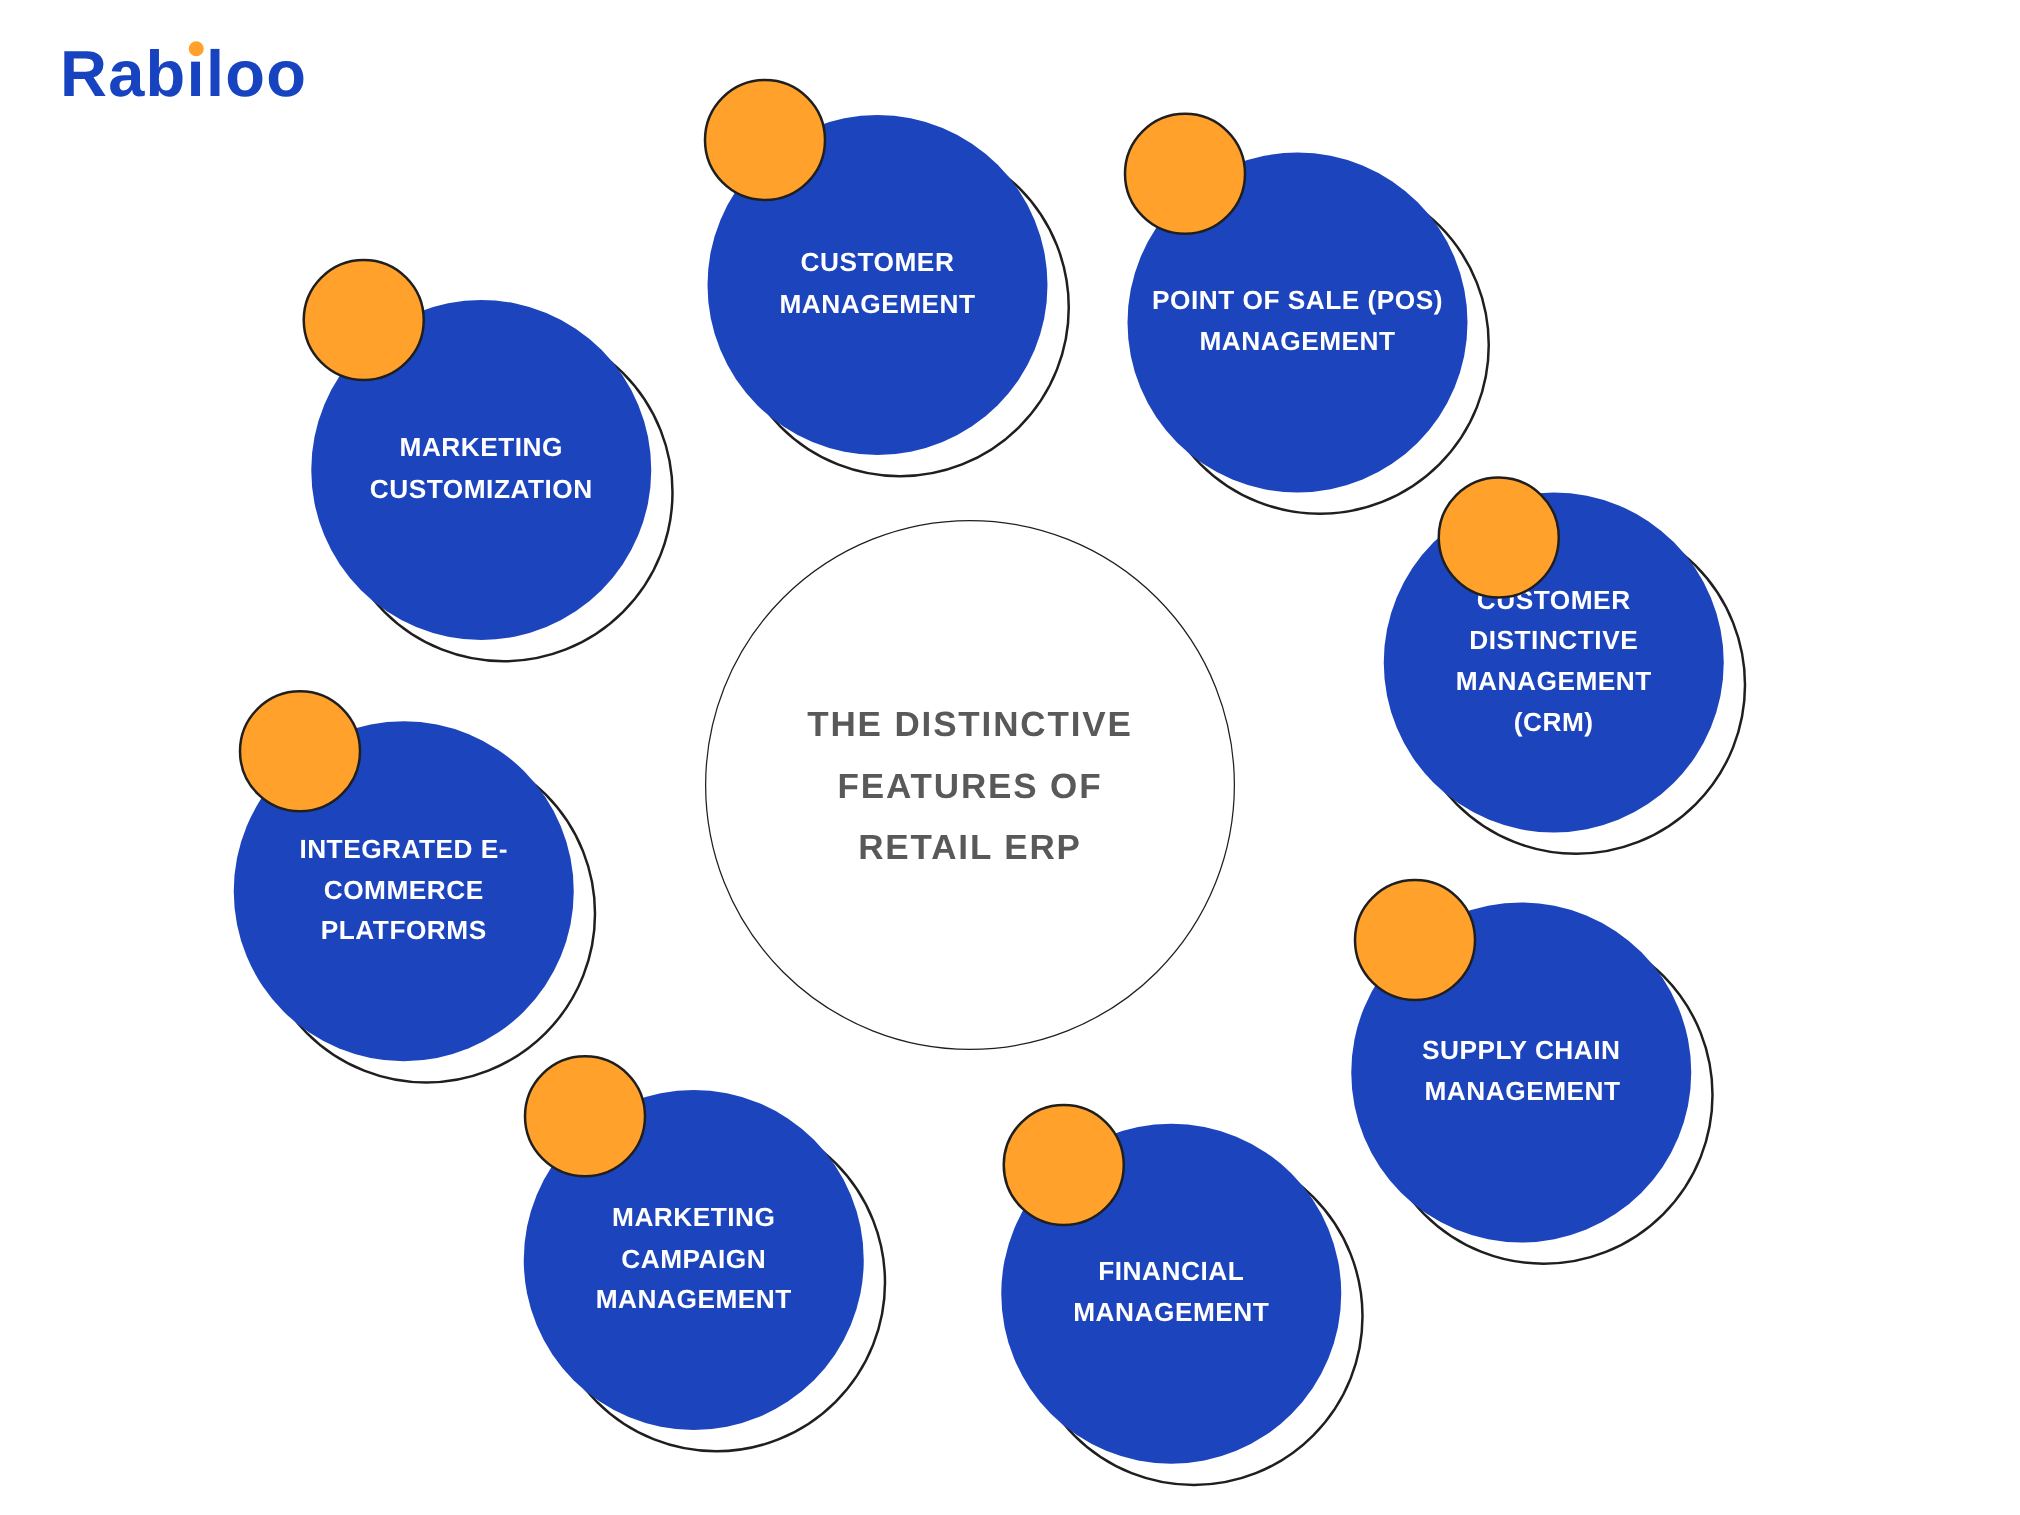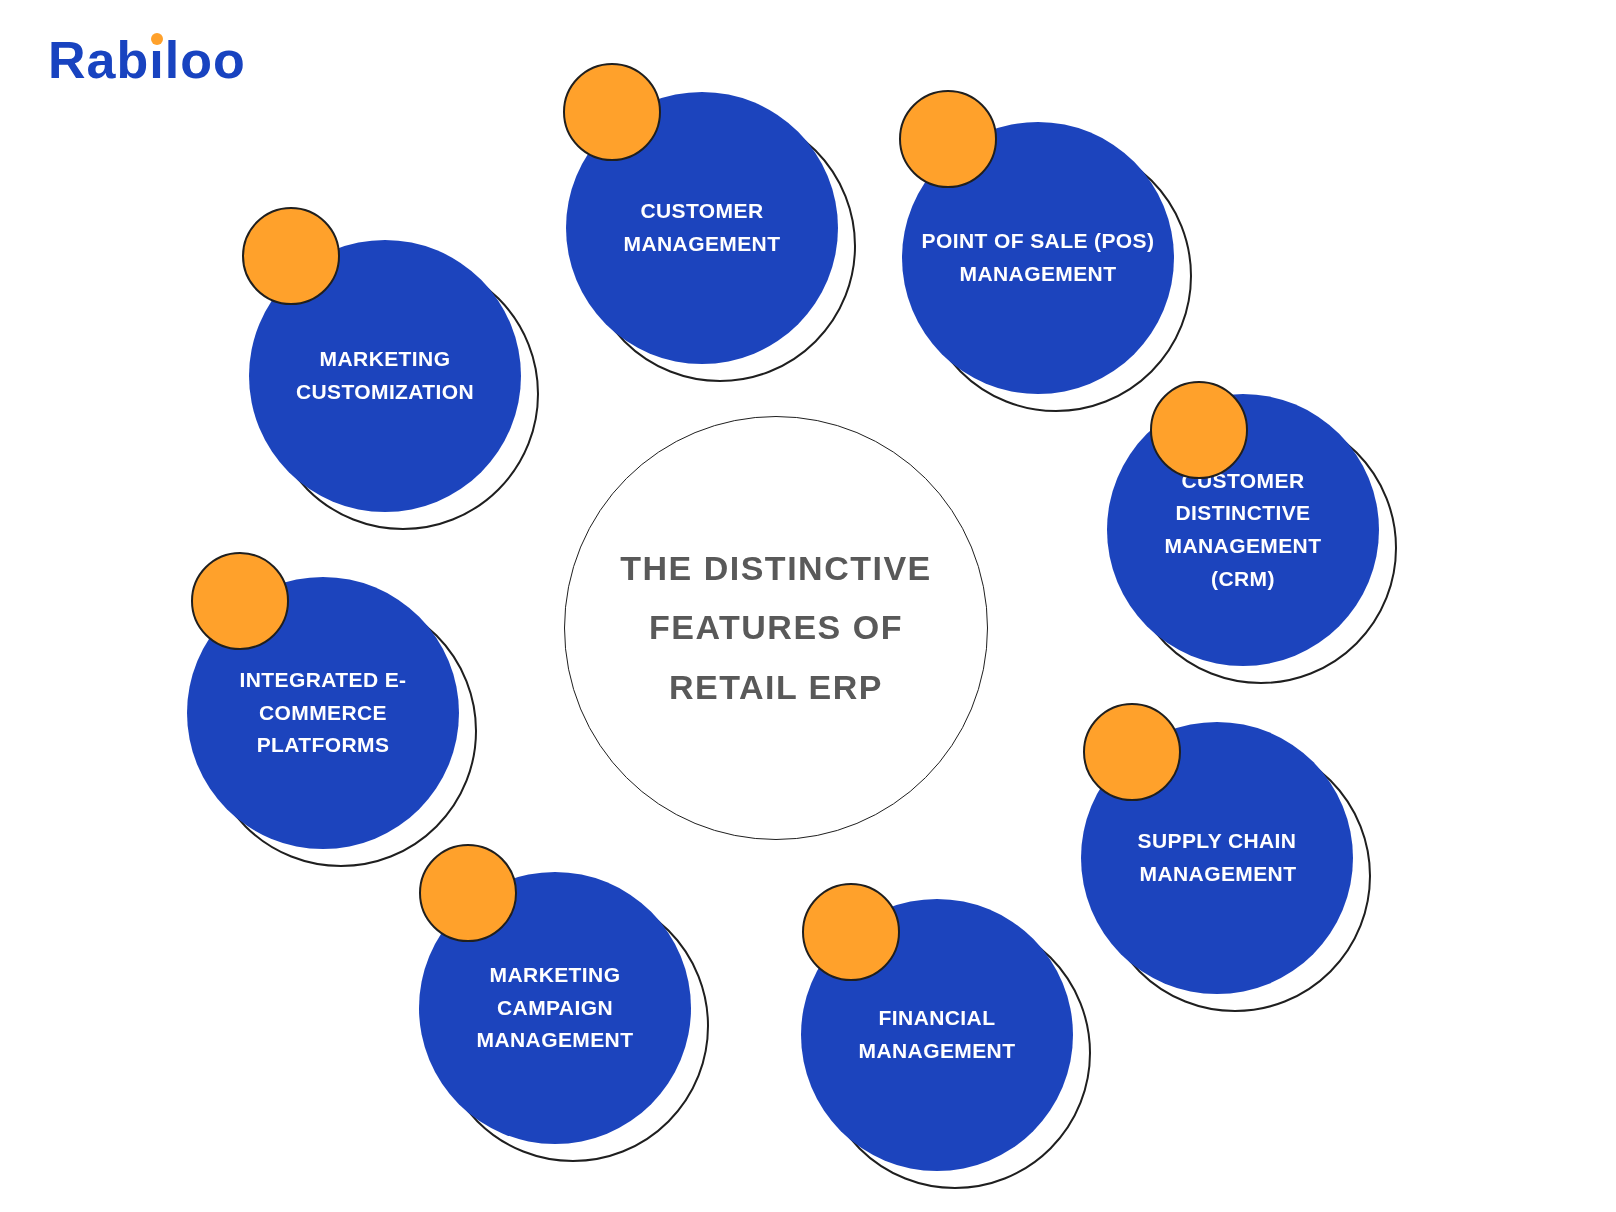--- a/index.html
+++ b/index.html
@@ -53,21 +53,21 @@
     border-radius: 50%;
     background: #ffffff;
     border: 1.5px solid var(--outline);
     display: flex;
     align-items: center;
     justify-content: center;
     text-align: center;
   }
   .center-title {
     color: var(--center-text);
-    font-size: 34px;
+    font-size: 28px;
     font-weight: 700;
     line-height: 1.75;
     letter-spacing: 1.5px;
     white-space: pre-line;
   }
 
   
   .shadow-circle {
     position: absolute;
     width: 272px;

